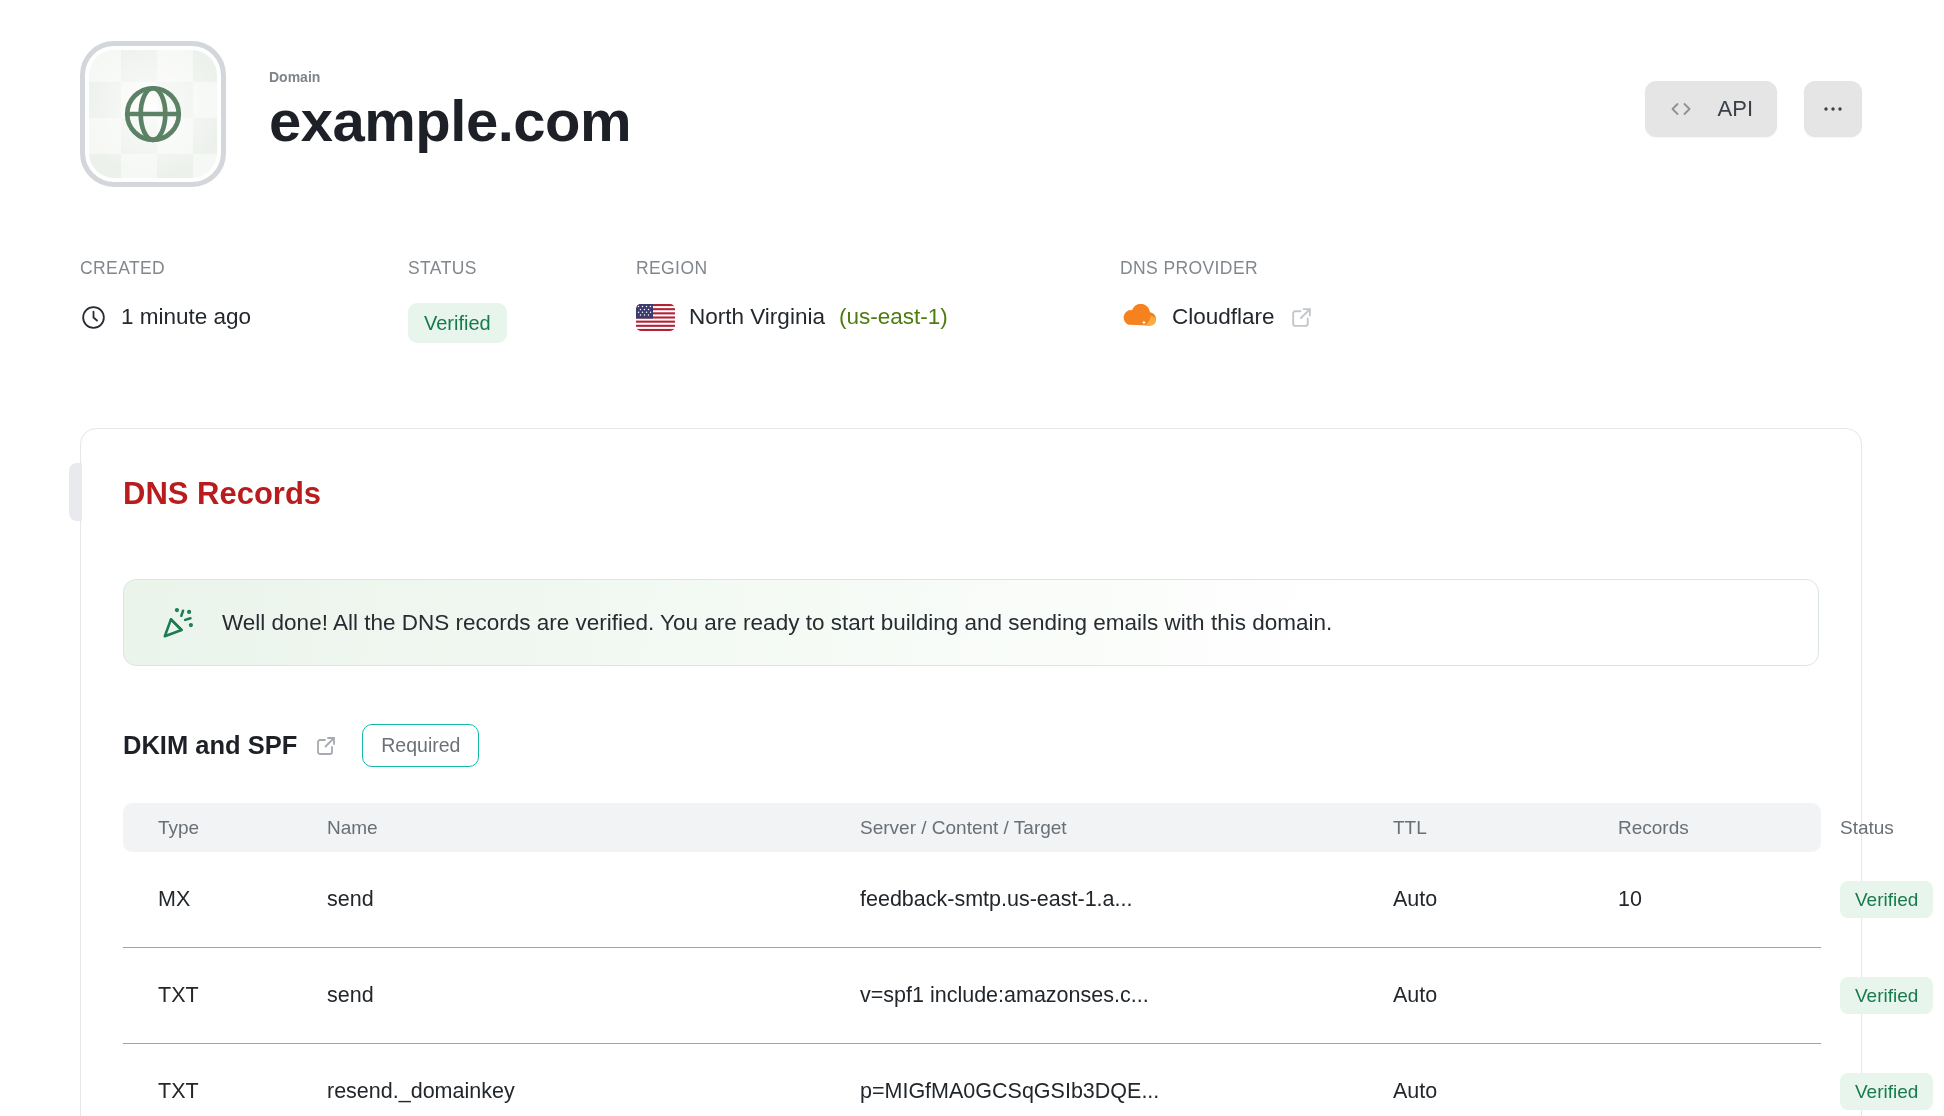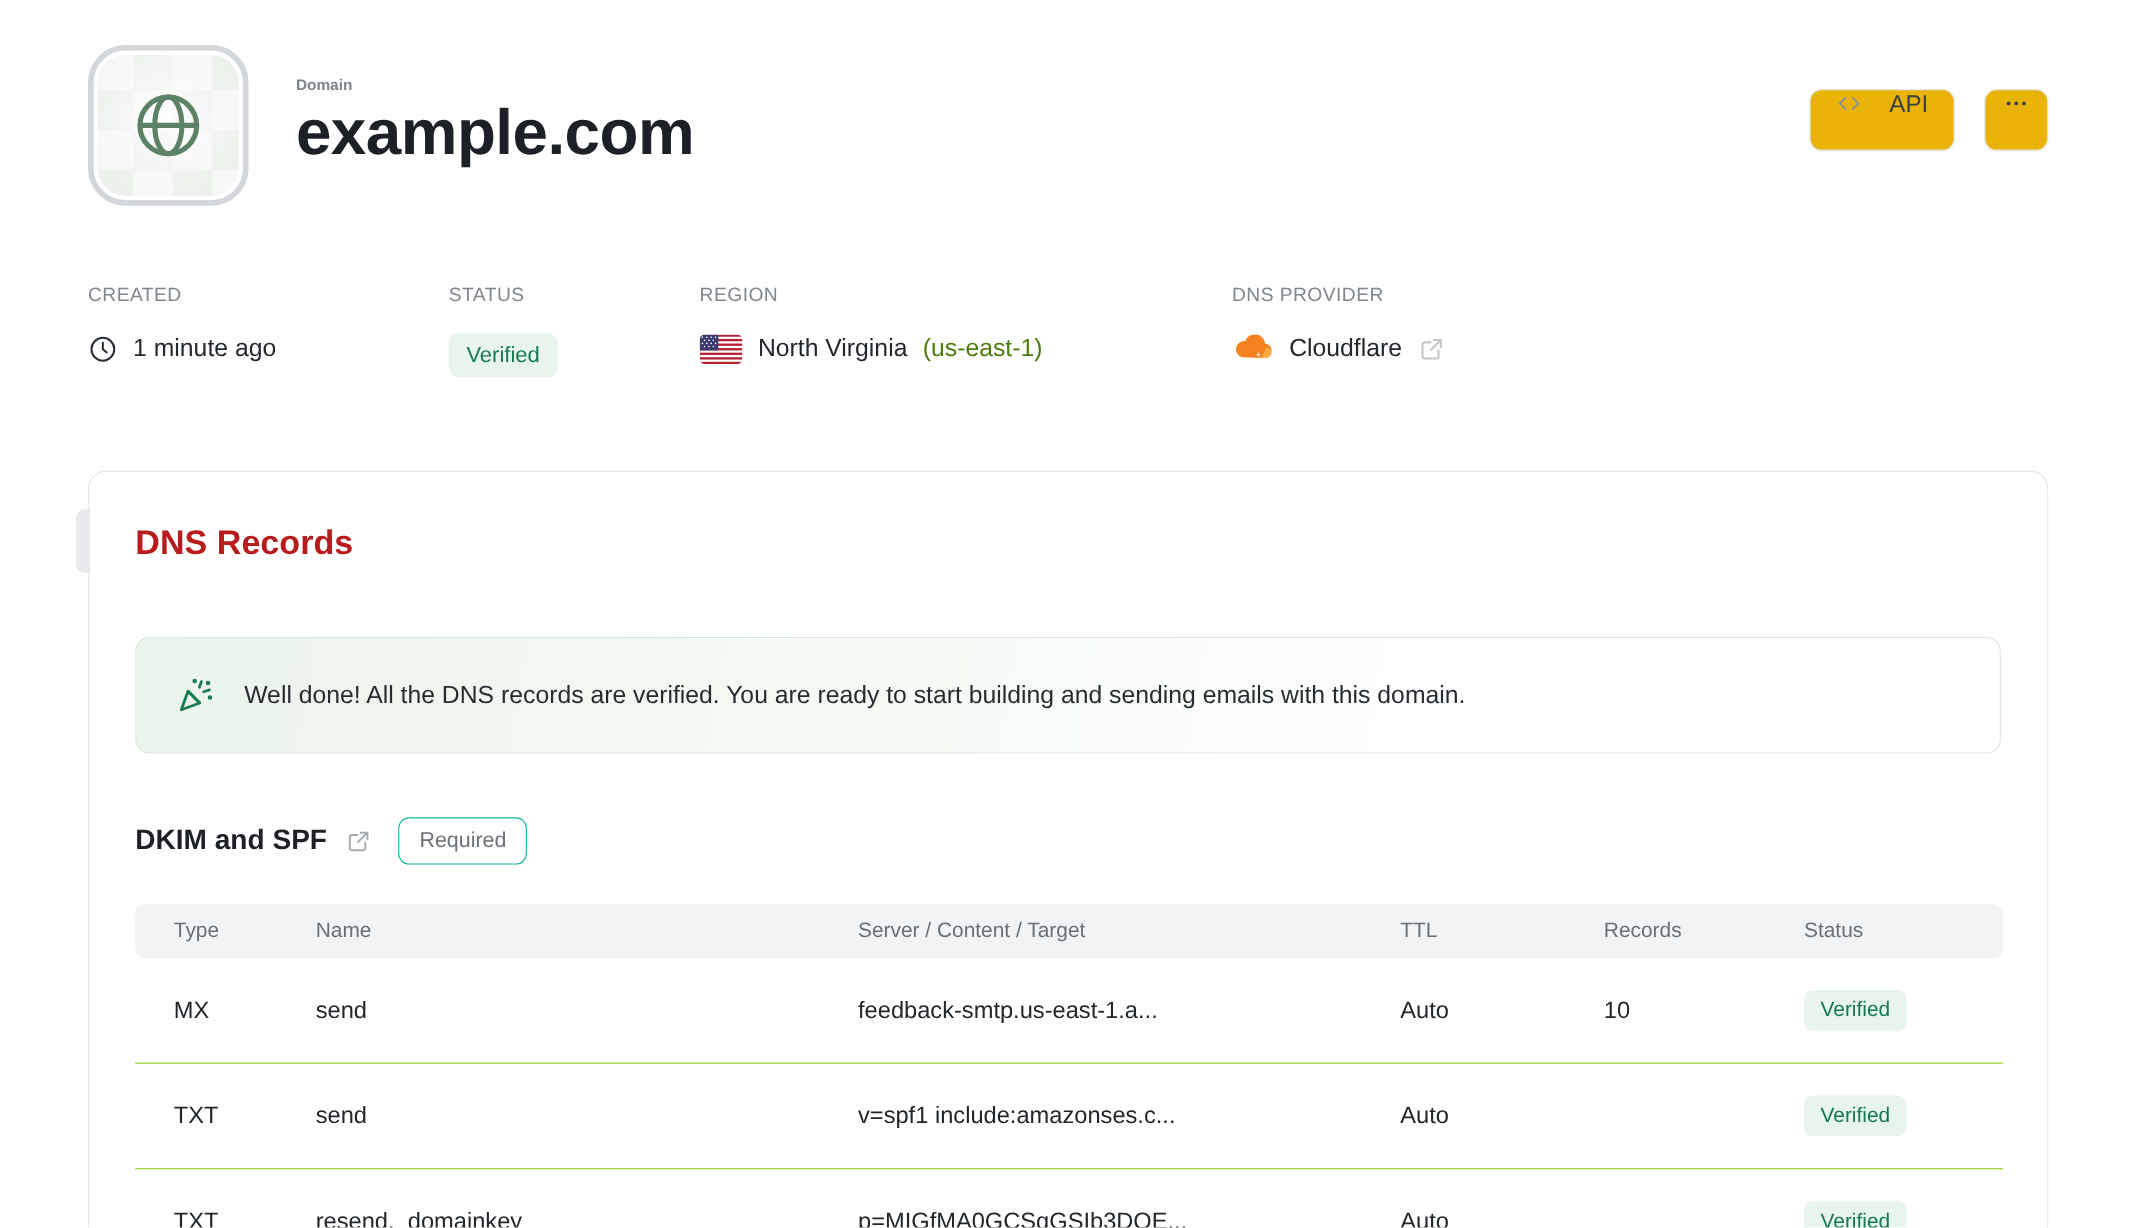--- a/index.html
+++ b/index.html
@@ -33,23 +33,23 @@
   }
   .header-title {
     font-size:58px; font-weight:700; color:#1d2127;
     letter-spacing:-0.5px; line-height:52px; margin-top:5px;
   }
   .header-actions {
     margin-left:auto; padding-top:40px;
     display:flex; gap:27px; align-items:center;
   }
   .btn {
-    display:flex; align-items:flex-start; justify-content:center; gap:25px;
+    display:flex; align-items:center; justify-content:center; gap:25px;
     height:56px; border:1px solid #e2e4e8; border-radius:11px;
-    background:#eab308; cursor:pointer;
+    background:#e5e5e5; cursor:pointer;
     font-size:22px; color:#3a4046; font-family:inherit;
     box-shadow:0 1px 2px rgba(20,30,40,0.04);
   }
   .btn-api { padding:0 23px; }
   .btn-more { width:58px; }
 
   
   .meta-row { position:absolute; top:258px; left:0; width:100%; height:110px; }
   .meta-item { position:absolute; top:0; }
   .meta-item.m-created { left:80px; }
@@ -83,41 +83,42 @@
   }
   .card-notch {
     position:absolute; left:-12px; top:34px; width:13px; height:58px;
     background:#e8eaed; border-radius:8px 0 0 8px;
   }
   .card-title {
     font-size:31px; font-weight:700; color:#b91c1c; line-height:38px;
   }
 
   .banner {
-    margin-top:66px; height:106px; border:1px solid #dbe7de; border-radius:13px;
+    margin-top:66px; height:87px; border:1px solid #dbe7de; border-radius:13px;
     background:linear-gradient(100deg, #eaf4eb 0%, #f5faf5 40%, #ffffff 72%);
     display:flex; align-items:center; padding:0 36px; gap:26px;
   }
   .banner-text { font-size:22.5px; color:#262c32; line-height:30px; }
 
   .section-row { margin-top:58px; display:flex; align-items:center; gap:17px; }
   .section-title { font-size:25.5px; font-weight:700; color:#1d2127; }
   .pill {
     border:1px solid #14b8a6; border-radius:10px; background:#ffffff;
     font-size:19.5px; color:#6b7177; padding:9px 18px; line-height:23px;
   }
   .ext-link { display:flex; align-items:center; cursor:pointer; }
 
   
   .table { margin-top:36px; width:1698px; }
   .tr {
     display:grid;
     grid-template-columns:129px 493px 493px 185px 182px 1fr;
     align-items:center;
     padding-left:35px;
+    gap:40px;
   }
   .thead {
     height:49px; background:#f1f3f5; border-radius:9px;
     font-size:19px; color:#687076;
   }
   .trow {
     height:96px; border-bottom:1px solid #84cc16;
     font-size:21.5px; color:#22272c;
   }
   .cell-badge {

